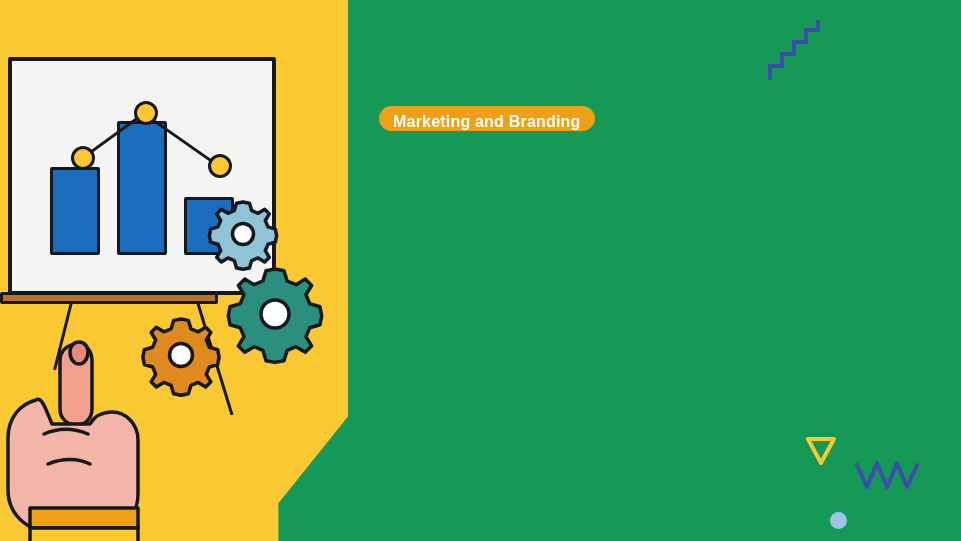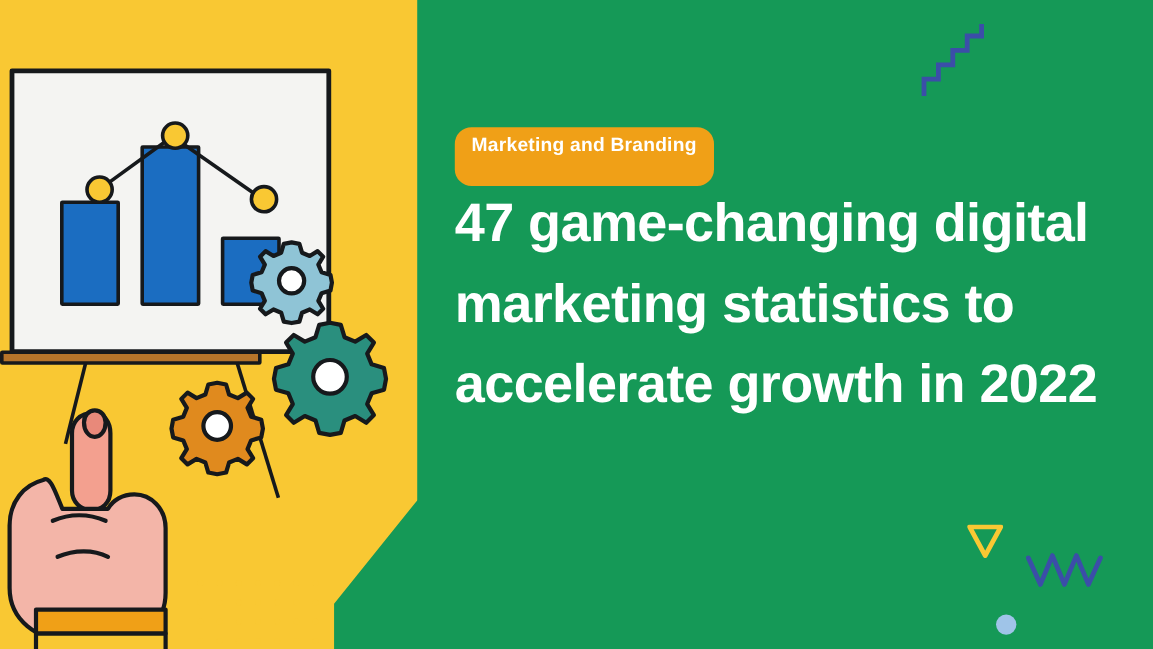--- a/index.html
+++ b/index.html
@@ -89,21 +89,21 @@
   
   .tag {
     position: absolute;
     left: 379px;
     top: 106px;
     background: #f0a017;
     color: #ffffff;
     font-weight: bold;
     font-size: 16px;
     letter-spacing: 0.2px;
-    padding: 7px 14px 24px 14px;
+    padding: 7px 14px 0 14px;
     border-radius: 14px;
   }
   .headline {
     position: absolute;
     left: 379px;
     top: 152px;
     width: 560px;
     color: #ffffff;
     font-size: 45px;
     line-height: 67px;
@@ -183,21 +183,20 @@
         <path d="M44 104 c14 -6 30 -6 44 0" fill="none"></path>
         <path d="M48 134 c14 -6 30 -6 42 0" fill="none"></path>
 
         <path d="M30 178 l108 0 0 20 -108 0 z" fill="#f0a017"></path>
         <path d="M30 198 l108 0 0 17 -108 0 z" fill="#f9c833"></path>
       </g>
     </svg>
   </div>
 
   <div class="tag">Marketing and Branding</div>
-  <div class="headline">47 game-changing digital marketing statistics to accelerate growth in 2022</div>
 
   <svg class="zigzag-top" width="62" height="62" viewBox="0 0 62 62">
     <path d="M4 58 L4 46 L16 46 L16 34 L28 34 L28 22 L40 22 L40 10 L52 10 L52 2" fill="none" stroke="#3b4ea8" stroke-width="4" stroke-linecap="square"></path>
   </svg>
 
   <svg class="zigzag-bottom" width="70" height="40" viewBox="0 0 70 40">
     <path d="M2 10 L12 32 L22 8 L32 32 L42 8 L52 32 L62 10" fill="none" stroke="#3b4ea8" stroke-width="4" stroke-linecap="round" stroke-linejoin="round"></path>
   </svg>
 
   <svg class="tri" width="30" height="28" viewBox="0 0 30 28">

